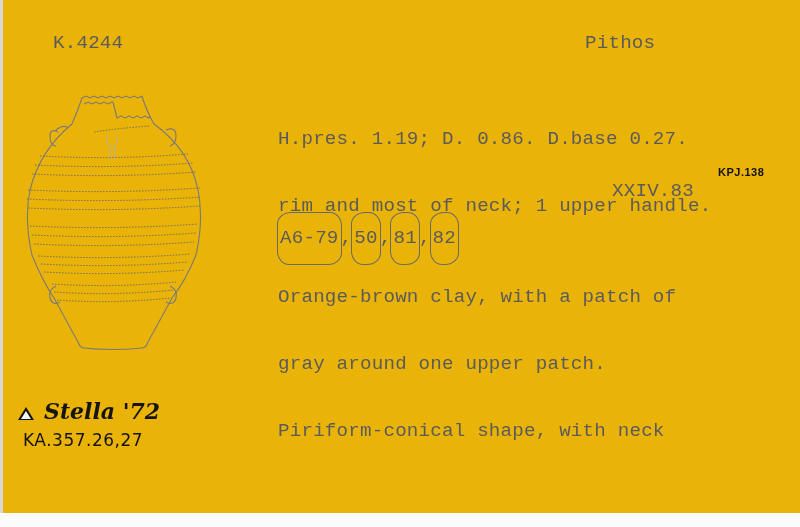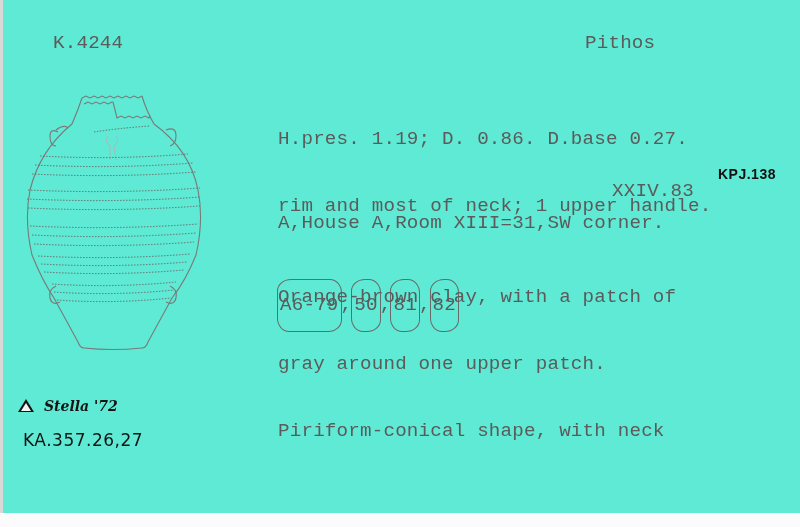--- a/index.html
+++ b/index.html
@@ -7,21 +7,21 @@
     padding: 0;
     width: 800px;
     height: 527px;
     overflow: hidden;
     background: #f3f3f2;
   }
   .card {
     position: relative;
     width: 800px;
     height: 527px;
-    background: #5eead4;
+    background: #eab308;
     color: #5a5a5a;
     font-family: "Liberation Mono", "DejaVu Sans Mono", monospace;
   }
   .card::before {
     content: "";
     position: absolute;
     left: 0; top: 0; bottom: 14px;
     width: 3px;
     background: #d8d8d6;
   }
@@ -76,28 +76,28 @@
     left: 612px;
     top: 180px;
   }
   .kpj-ref {
     position: absolute;
     left: 718px;
     top: 166px;
     font-family: "Liberation Sans", "DejaVu Sans", sans-serif;
     font-weight: bold;
     color: #111;
-    font-size: 14px;
+    font-size: 11px;
     letter-spacing: 0.5px;
   }
   .hand {
     position: absolute;
     font-family: "DejaVu Sans", "Liberation Sans", sans-serif;
     color: #141414;
-    font-size: 14px;
+    font-size: 22px;
   }
   .hand-drawer { left: 18px; top: 398px; }
   .hand-drawer .triangle {
     display: inline-block;
     width: 0; height: 0;
     border-left: 8px solid transparent;
     border-right: 8px solid transparent;
     border-bottom: 13px solid #141414;
     position: relative;
     vertical-align: -1px;
@@ -186,21 +186,20 @@
       <path d="M37 220 Q94 224 151 218"></path>
     </g>
   </svg>
 
   <div class="block typed measurements">
     <span class="line">H.pres. 1.19; D. 0.86. D.base 0.27.</span>
     <span class="line">rim and most of neck; 1 upper handle.</span>
   </div>
 
   <div class="block typed findspot">
-    <span class="line">A,House A,Room XIII=31,SW corner.</span>
     <span class="line find-numbers"><span class="circled">A6-79</span><span class="sep">,</span><span class="circled">50</span><span class="sep">,</span><span class="circled">81</span><span class="sep">,</span><span class="circled">82</span></span>
   </div>
   <div class="kpj-ref">KPJ.138</div>
   <div class="typed pottery-ref">XXIV.83</div>
 
   <div class="block typed description">
     <span class="line">Orange-brown clay, with a patch of</span>
     <span class="line">gray around one upper patch.</span>
     <span class="line">Piriform-conical shape, with neck</span>
     

